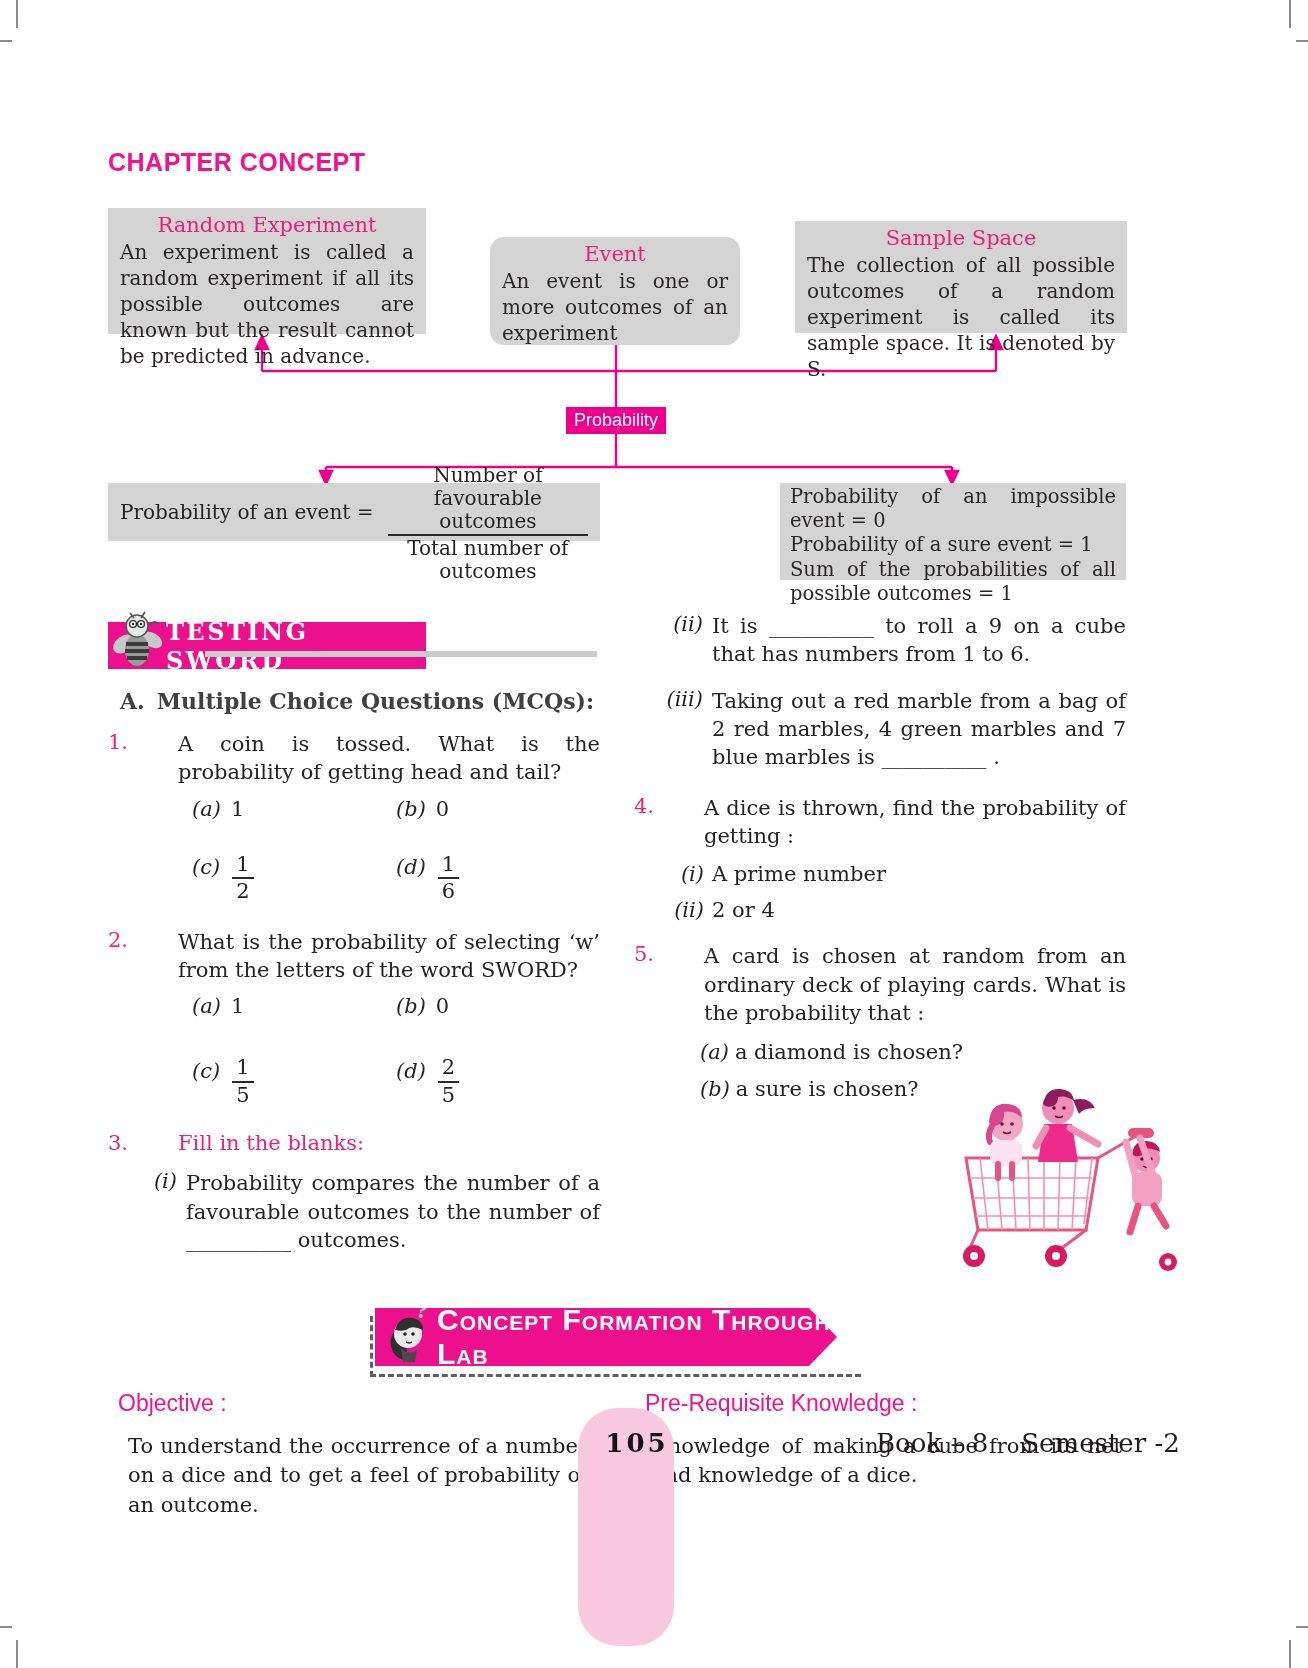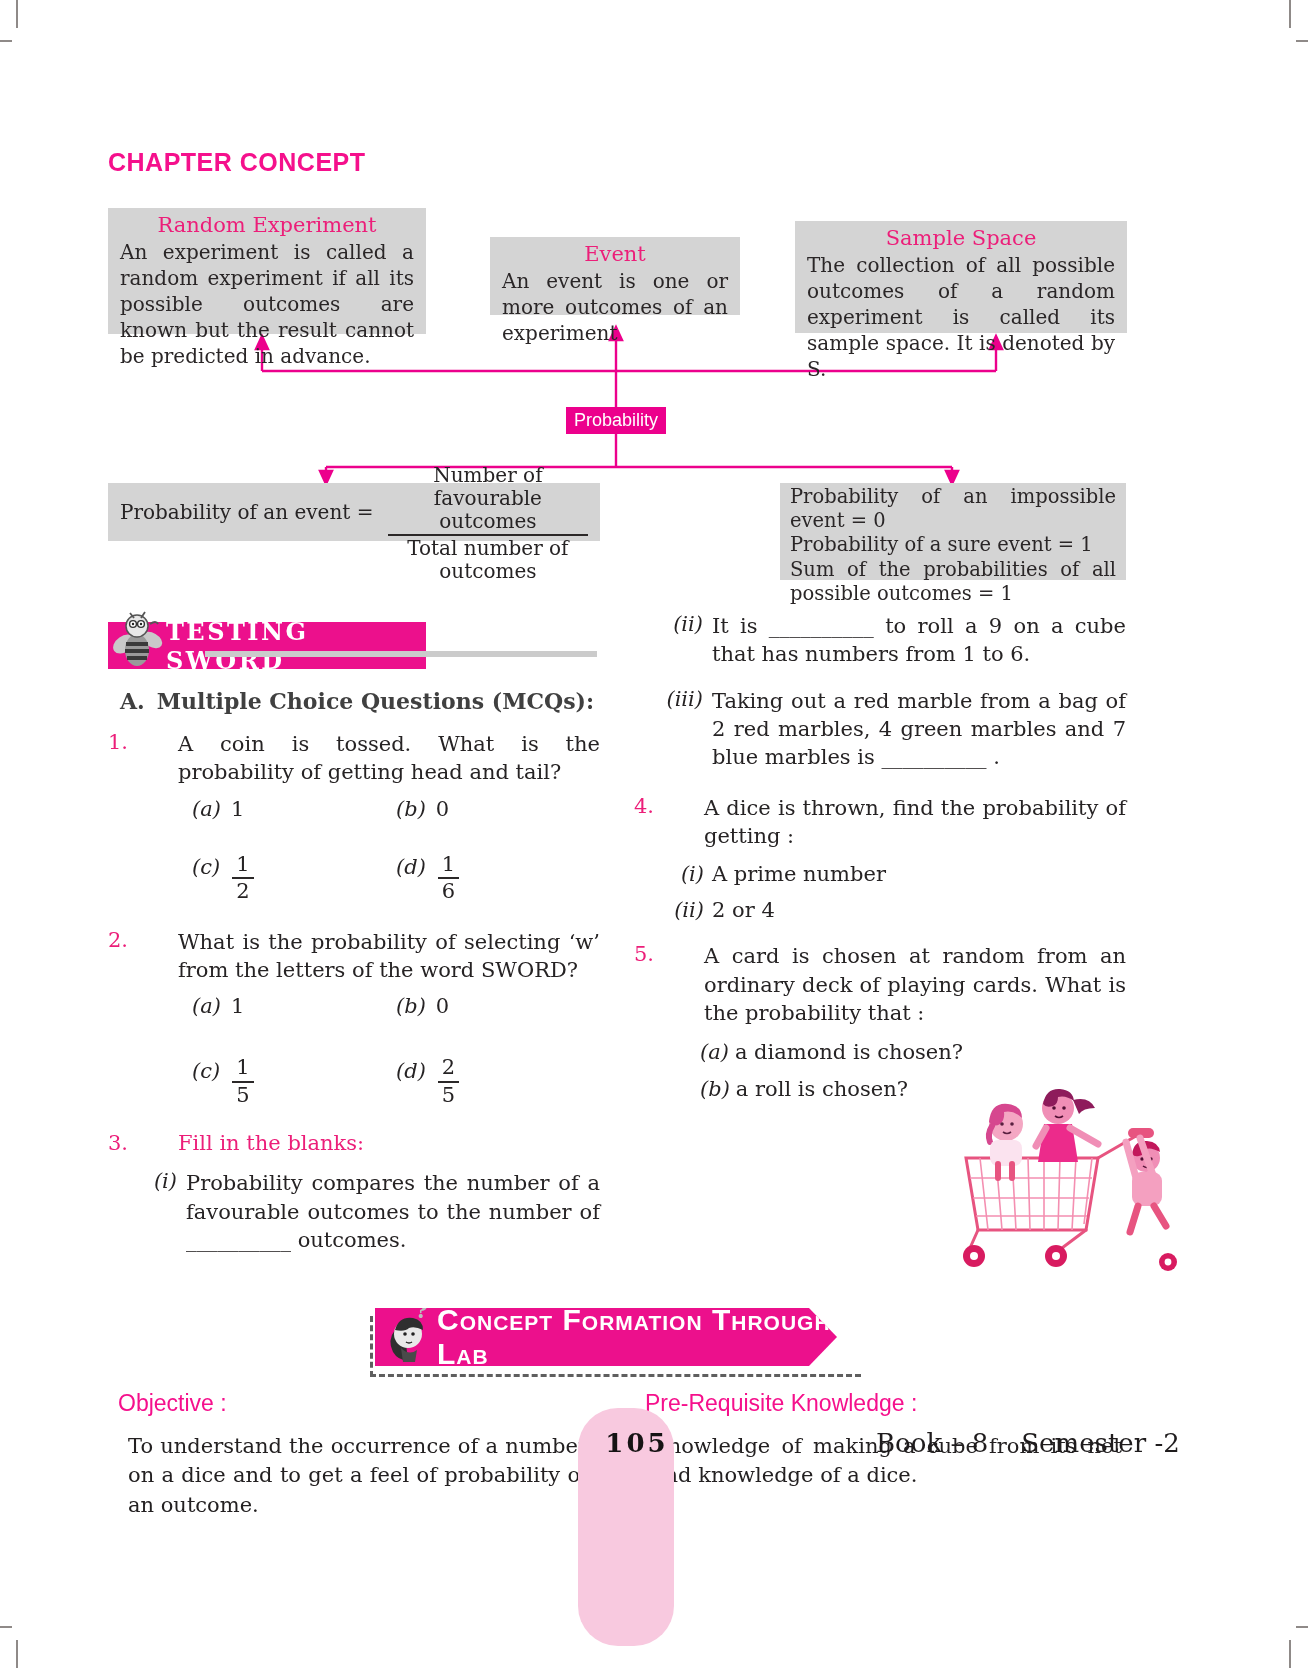--- a/index.html
+++ b/index.html
@@ -14,21 +14,21 @@
     position:absolute; left:108px; top:148px;
     font-family:"Liberation Sans", sans-serif; font-weight:bold;
     font-size:25px; color:#F5108C; letter-spacing:0.5px;
   }
   
   .connectors{position:absolute;left:0;top:0;width:1308px;height:620px;pointer-events:none;}
   .cbox{position:absolute;background:#D4D4D4;padding:4px 12px;box-sizing:border-box;}
   .cbox-title{text-align:center;color:#EC1E79;font-size:21px;line-height:1.3;}
   .cbox-body{font-size:20px;line-height:1.3;text-align:justify;color:#2a2627;}
   .box-re{left:108px;top:208px;width:318px;height:126px;}
-  .box-ev{left:490px;top:237px;width:250px;height:78px;}
+  .box-ev{left:490px;top:237px;width:250px;height:108px;border-radius:14px;}
   .box-ss{left:795px;top:221px;width:332px;height:112px;}
   .prob-node{
     position:absolute;left:566px;top:407px;width:100px;height:27px;
     background:#EC008C;color:#ffffff;font-family:"Liberation Sans", sans-serif;
     font-size:18px;display:flex;align-items:center;justify-content:center;
   }
   .formula-box{left:108px;top:483px;width:492px;height:58px;display:flex;align-items:center;}
   .formula-prefix{font-size:20px;white-space:pre;}
   .frac{display:inline-block;text-align:center;vertical-align:middle;margin-left:8px;margin-top:22px;}
   .frac .num{display:block;border-bottom:2px solid #2b2828;padding:0 4px 1px;}
@@ -279,21 +279,21 @@
       <span class="q-text">A dice is thrown, find the probability of getting :</span>
     </div>
     <div class="mini-item"><span class="sub-label">(i)</span><span>A prime number</span></div>
     <div class="mini-item"><span class="sub-label">(ii)</span><span>2 or 4</span></div>
 
     <div class="q" style="margin-top:20px;">
       <span class="q-num">5.</span>
       <span class="q-text">A card is chosen at random from an ordinary deck of playing cards. What is the probability that :</span>
     </div>
     <div class="inline-item"><span class="lab">(a)</span><span>a diamond is chosen?</span></div>
-    <div class="inline-item"><span class="lab">(b)</span><span>a roll is chosen?</span></div>
+    <div class="inline-item"><span class="lab">(b)</span><span>a sure is chosen?</span></div>
   </div>
 
   <div class="illustration">
     <svg viewBox="0 0 252 208" width="252" height="208">
 
       <g stroke="#E75480" stroke-width="3" fill="none" stroke-linecap="round">
         <path d="M26 92 L158 92 L146 164 L38 164 Z"></path>
         <path d="M158 92 L196 70"></path>
         <path d="M38 164 L30 182 M146 164 L122 182"></path>
       </g>

